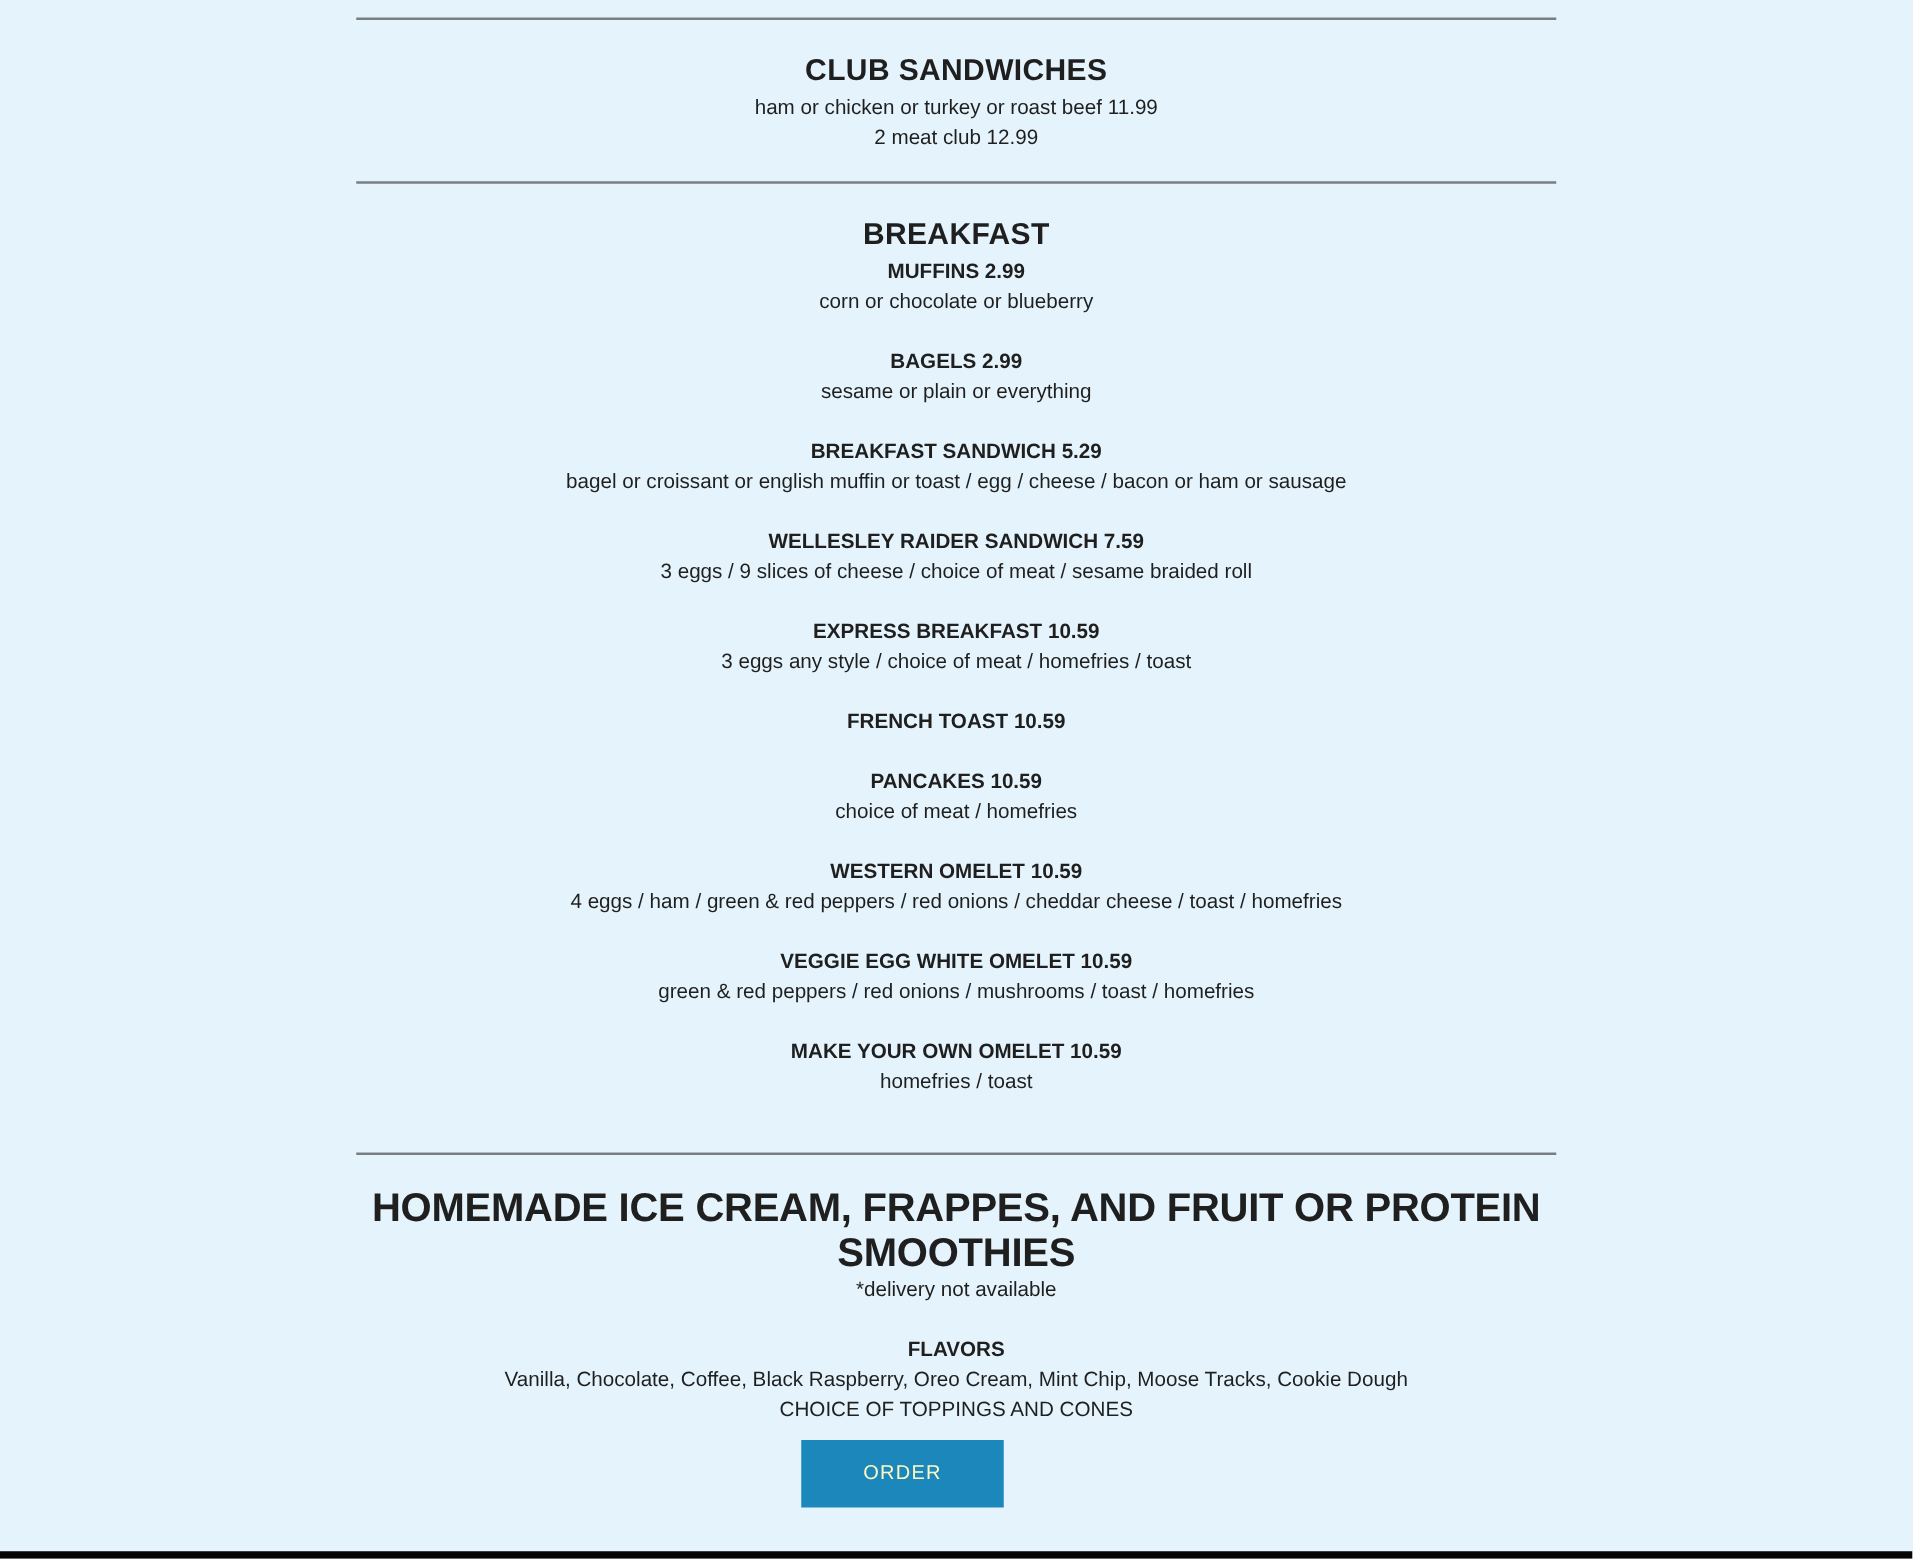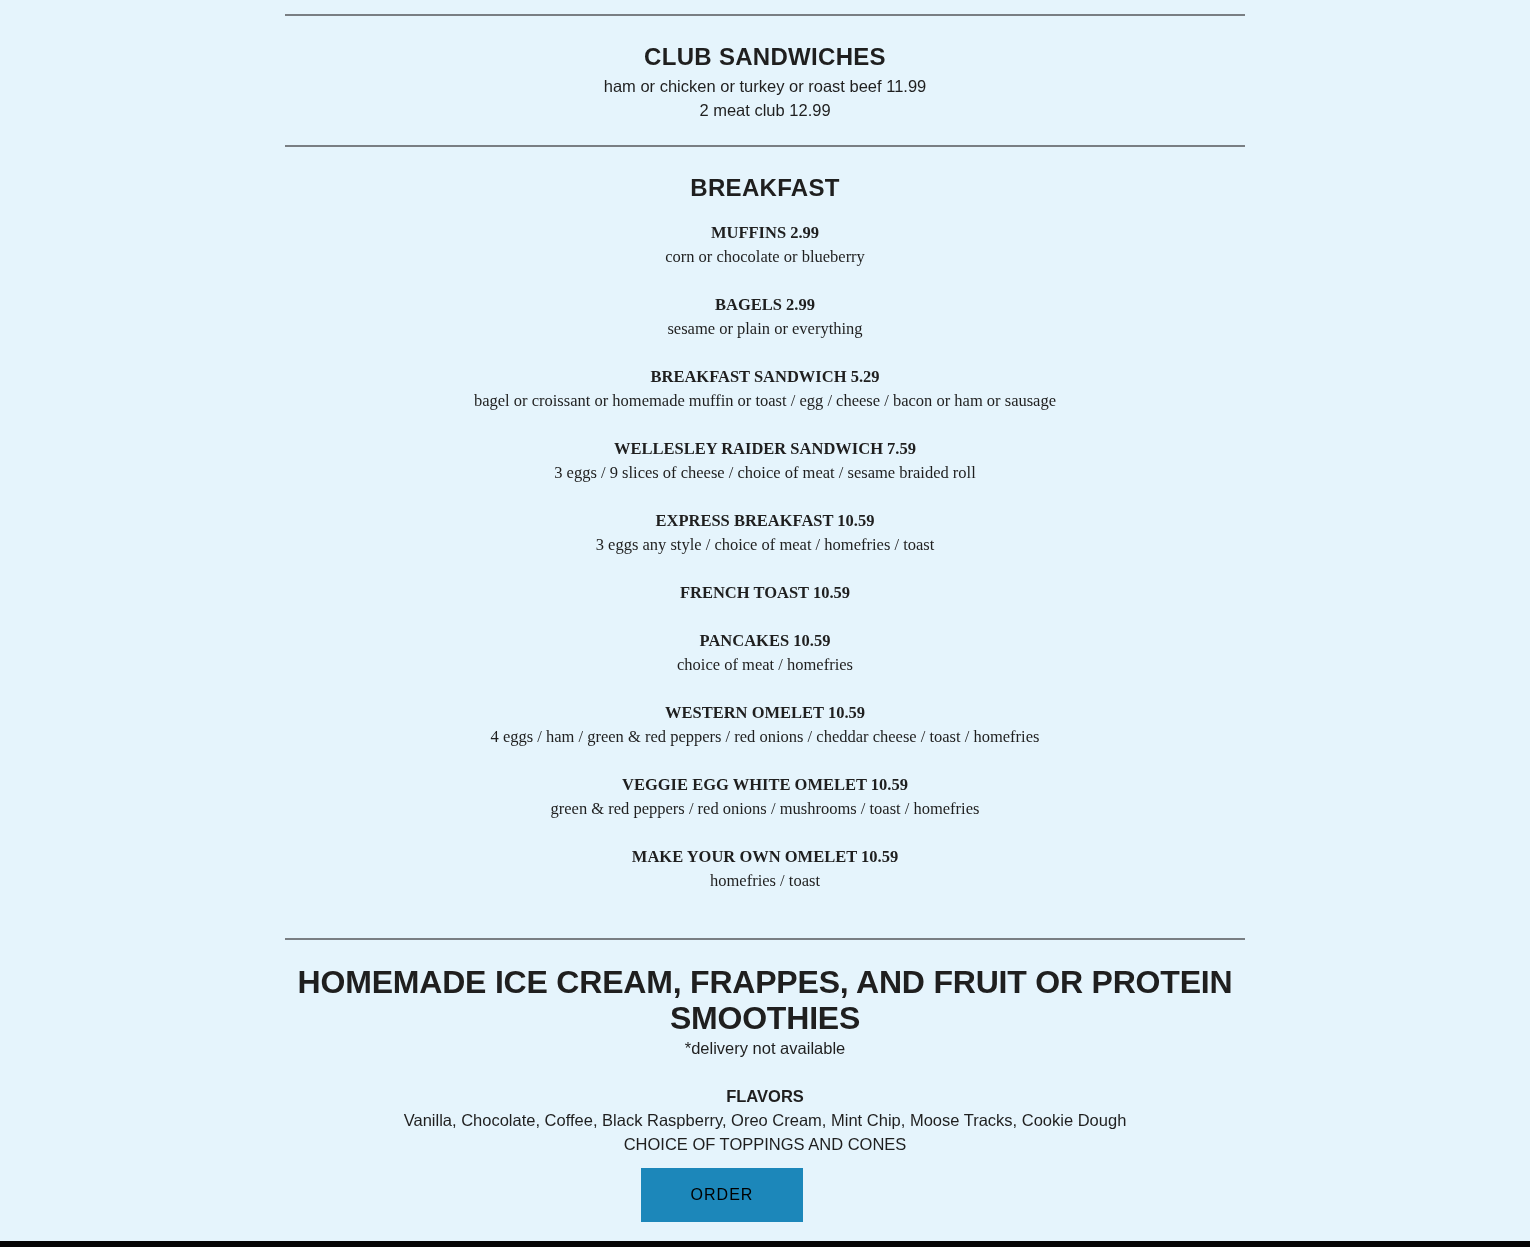--- a/index.html
+++ b/index.html
@@ -40,39 +40,39 @@
     font-size: 16.5px;
     line-height: 24px;
   }
   .item { margin-top: 24px; }
   .item:first-child { margin-top: 0; }
   .item-name {
     font-size: 16.5px;
     font-weight: bold;
     line-height: 24px;
   }
-  .items { margin-top: 16px; font-family: Liberation Serif, serif; }
+  .items { margin-top: 0; }
   .big-title {
     margin: 24px 0 0 0;
     font-size: 32px;
     font-weight: bold;
     line-height: 36px;
     letter-spacing: -0.2px;
   }
   .flavors-block { margin-top: 24px; }
   .bold-line { font-weight: bold; }
   .order-btn {
     display: block;
     margin-top: 12px;
     margin-left: 356px;
     width: 162px;
     height: 54px;
     border: none;
     background: #1c87ba;
-    color: #000000;
+    color: #fef9c3;
     font-family: "Liberation Sans", sans-serif;
     font-size: 16px;
     letter-spacing: 1px;
     cursor: pointer;
   }
   .bottom-bar {
     position: absolute;
     left: 0;
     bottom: 0;
     width: 100%;
@@ -105,21 +105,21 @@
           <div class="txt-line">corn or chocolate or blueberry</div>
         </div>
 
         <div class="item">
           <div class="item-name">BAGELS 2.99</div>
           <div class="txt-line">sesame or plain or everything</div>
         </div>
 
         <div class="item">
           <div class="item-name">BREAKFAST SANDWICH 5.29</div>
-          <div class="txt-line">bagel or croissant or homemade muffin or toast / egg / cheese / bacon or ham or sausage</div>
+          <div class="txt-line">bagel or croissant or english muffin or toast / egg / cheese / bacon or ham or sausage</div>
         </div>
 
         <div class="item">
           <div class="item-name">WELLESLEY RAIDER SANDWICH 7.59</div>
           <div class="txt-line">3 eggs / 9 slices of cheese / choice of meat / sesame braided roll</div>
         </div>
 
         <div class="item">
           <div class="item-name">EXPRESS BREAKFAST 10.59</div>
           <div class="txt-line">3 eggs any style / choice of meat / homefries / toast</div>

